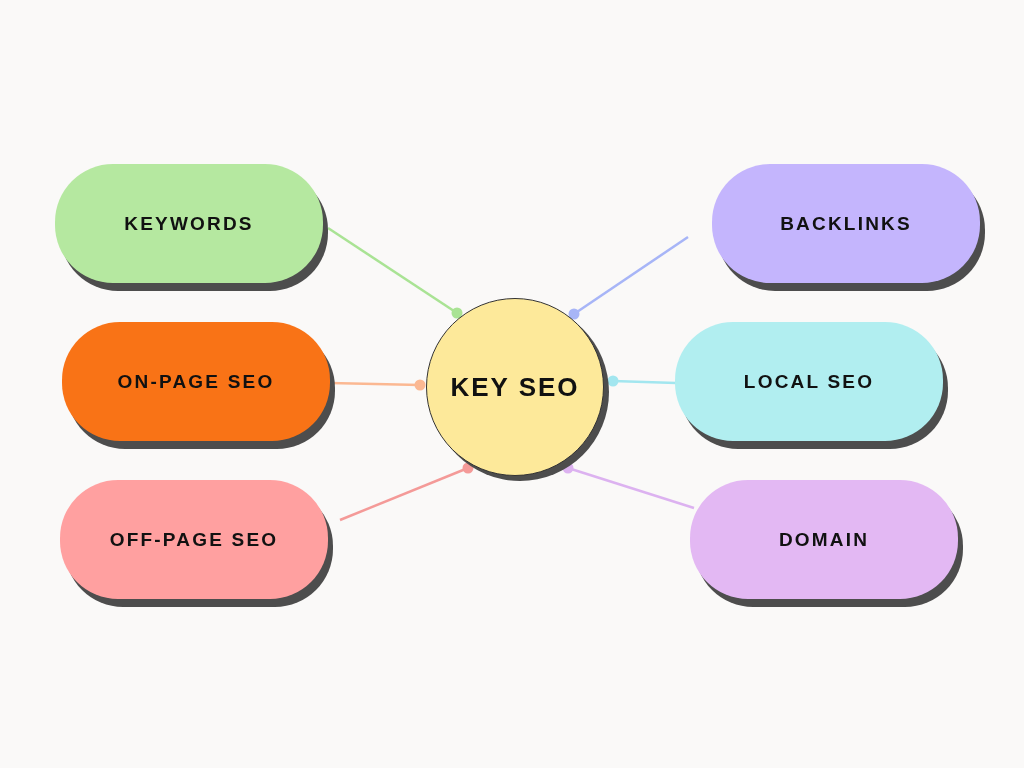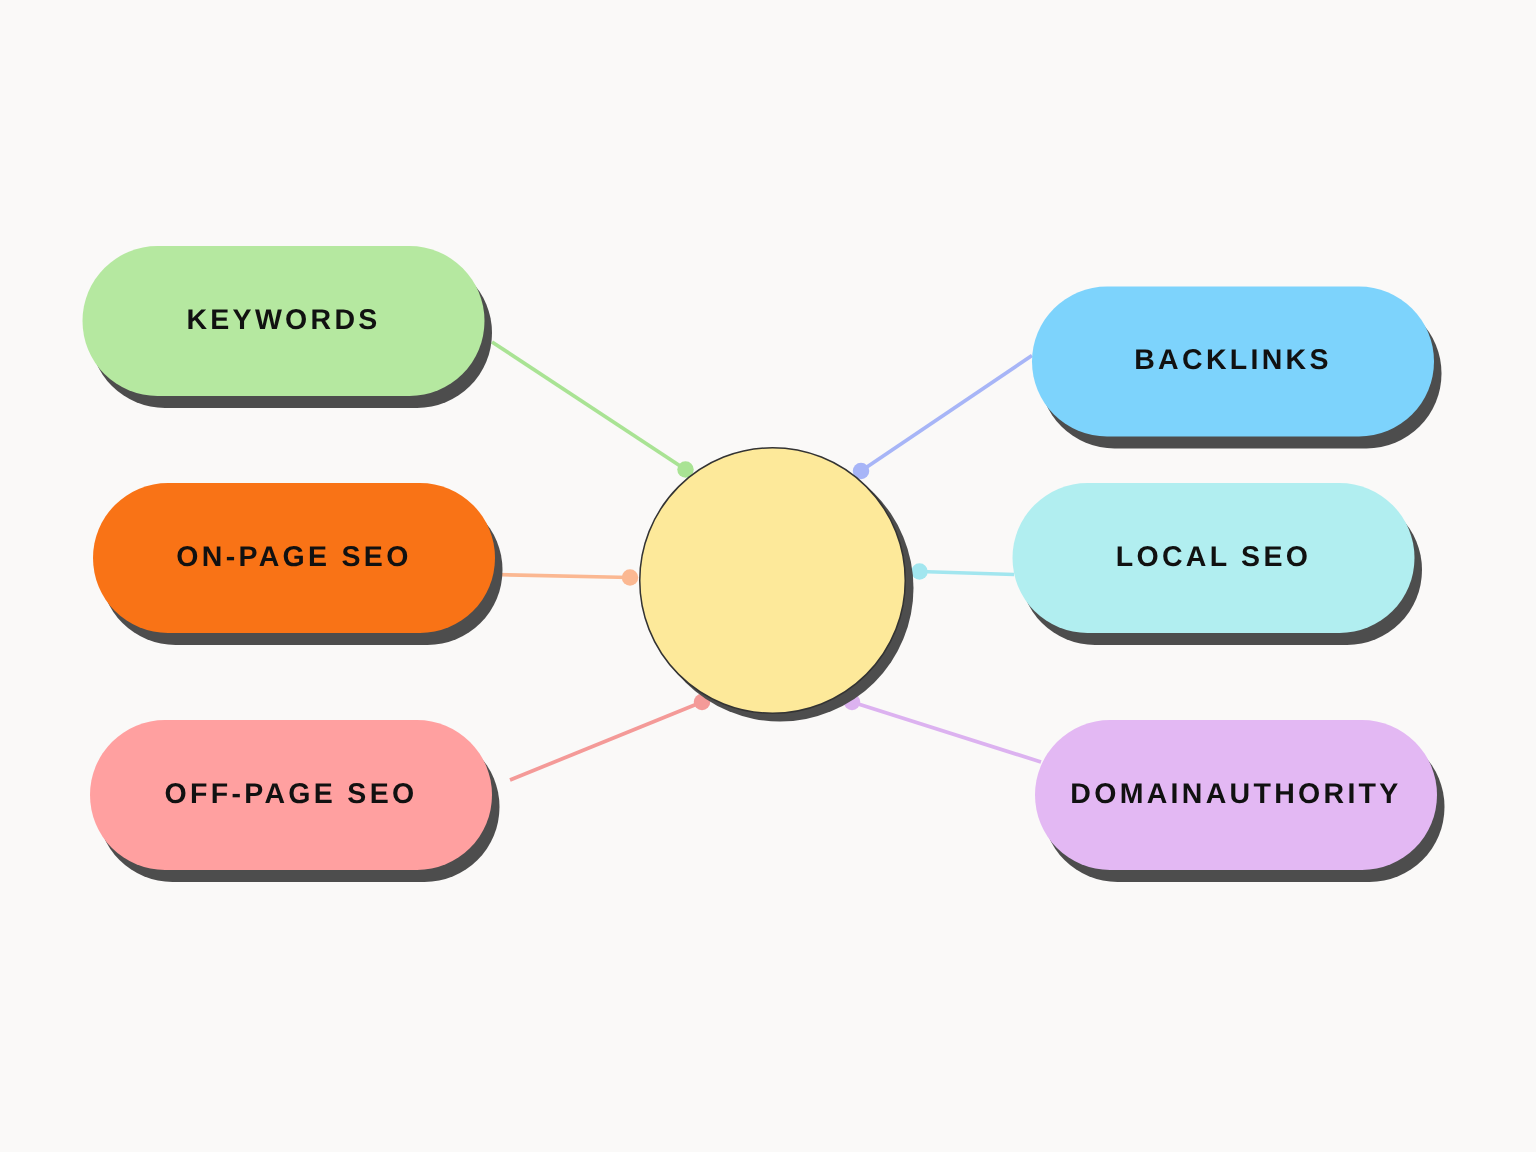--- a/index.html
+++ b/index.html
@@ -5,21 +5,21 @@
   html, body { margin:0; padding:0; }
   body {
     width:1024px; height:768px; overflow:hidden;
     background:#faf9f8;
     position:relative;
     font-family:"Liberation Sans", "DejaVu Sans", sans-serif;
   }
   #connectors { position:absolute; left:0; top:0; width:1024px; height:768px; }
   .node {
     position:absolute;
-    width:268px; height:100px;
+    width:268px; height:119px;
     border-radius:58px;
     box-shadow:5px 8px 0 #4d4d4d;
     display:flex; align-items:center; justify-content:center;
     text-align:center;
     font-weight:bold; font-size:19px; letter-spacing:2.2px;
     color:#111;
     line-height:26px;
     cursor:pointer;
   }
   .node span { display:block; }
@@ -65,27 +65,27 @@
 </div>
 
 <div class="node" style="left:62px; top:322px; background:#f97316;">
   <span>ON-PAGE SEO</span>
 </div>
 
 <div class="node" style="left:60px; top:480px; background:#ffa0a0;">
   <span>OFF-PAGE SEO</span>
 </div>
 
-<div class="node" style="left:688px; top:164px; background:#7dd3fc;margin-top:27px;">
+<div class="node" style="left:712px; top:164px; background:#c4b5fd;">
   <span>BACKLINKS</span>
 </div>
 
 <div class="node" style="left:675px; top:322px; background:#b1eef0;align-items:center;">
   <span>LOCAL SEO</span>
 </div>
 
 <div class="node" style="left:690px; top:480px; background:#e3b8f3; flex-direction:row;">
   <span>DOMAIN</span>
-  <span>AUTHORITY</span>
 </div>
 
 <div class="center">
+  <span>KEY SEO</span>
 </div>
 
 </body></html>

